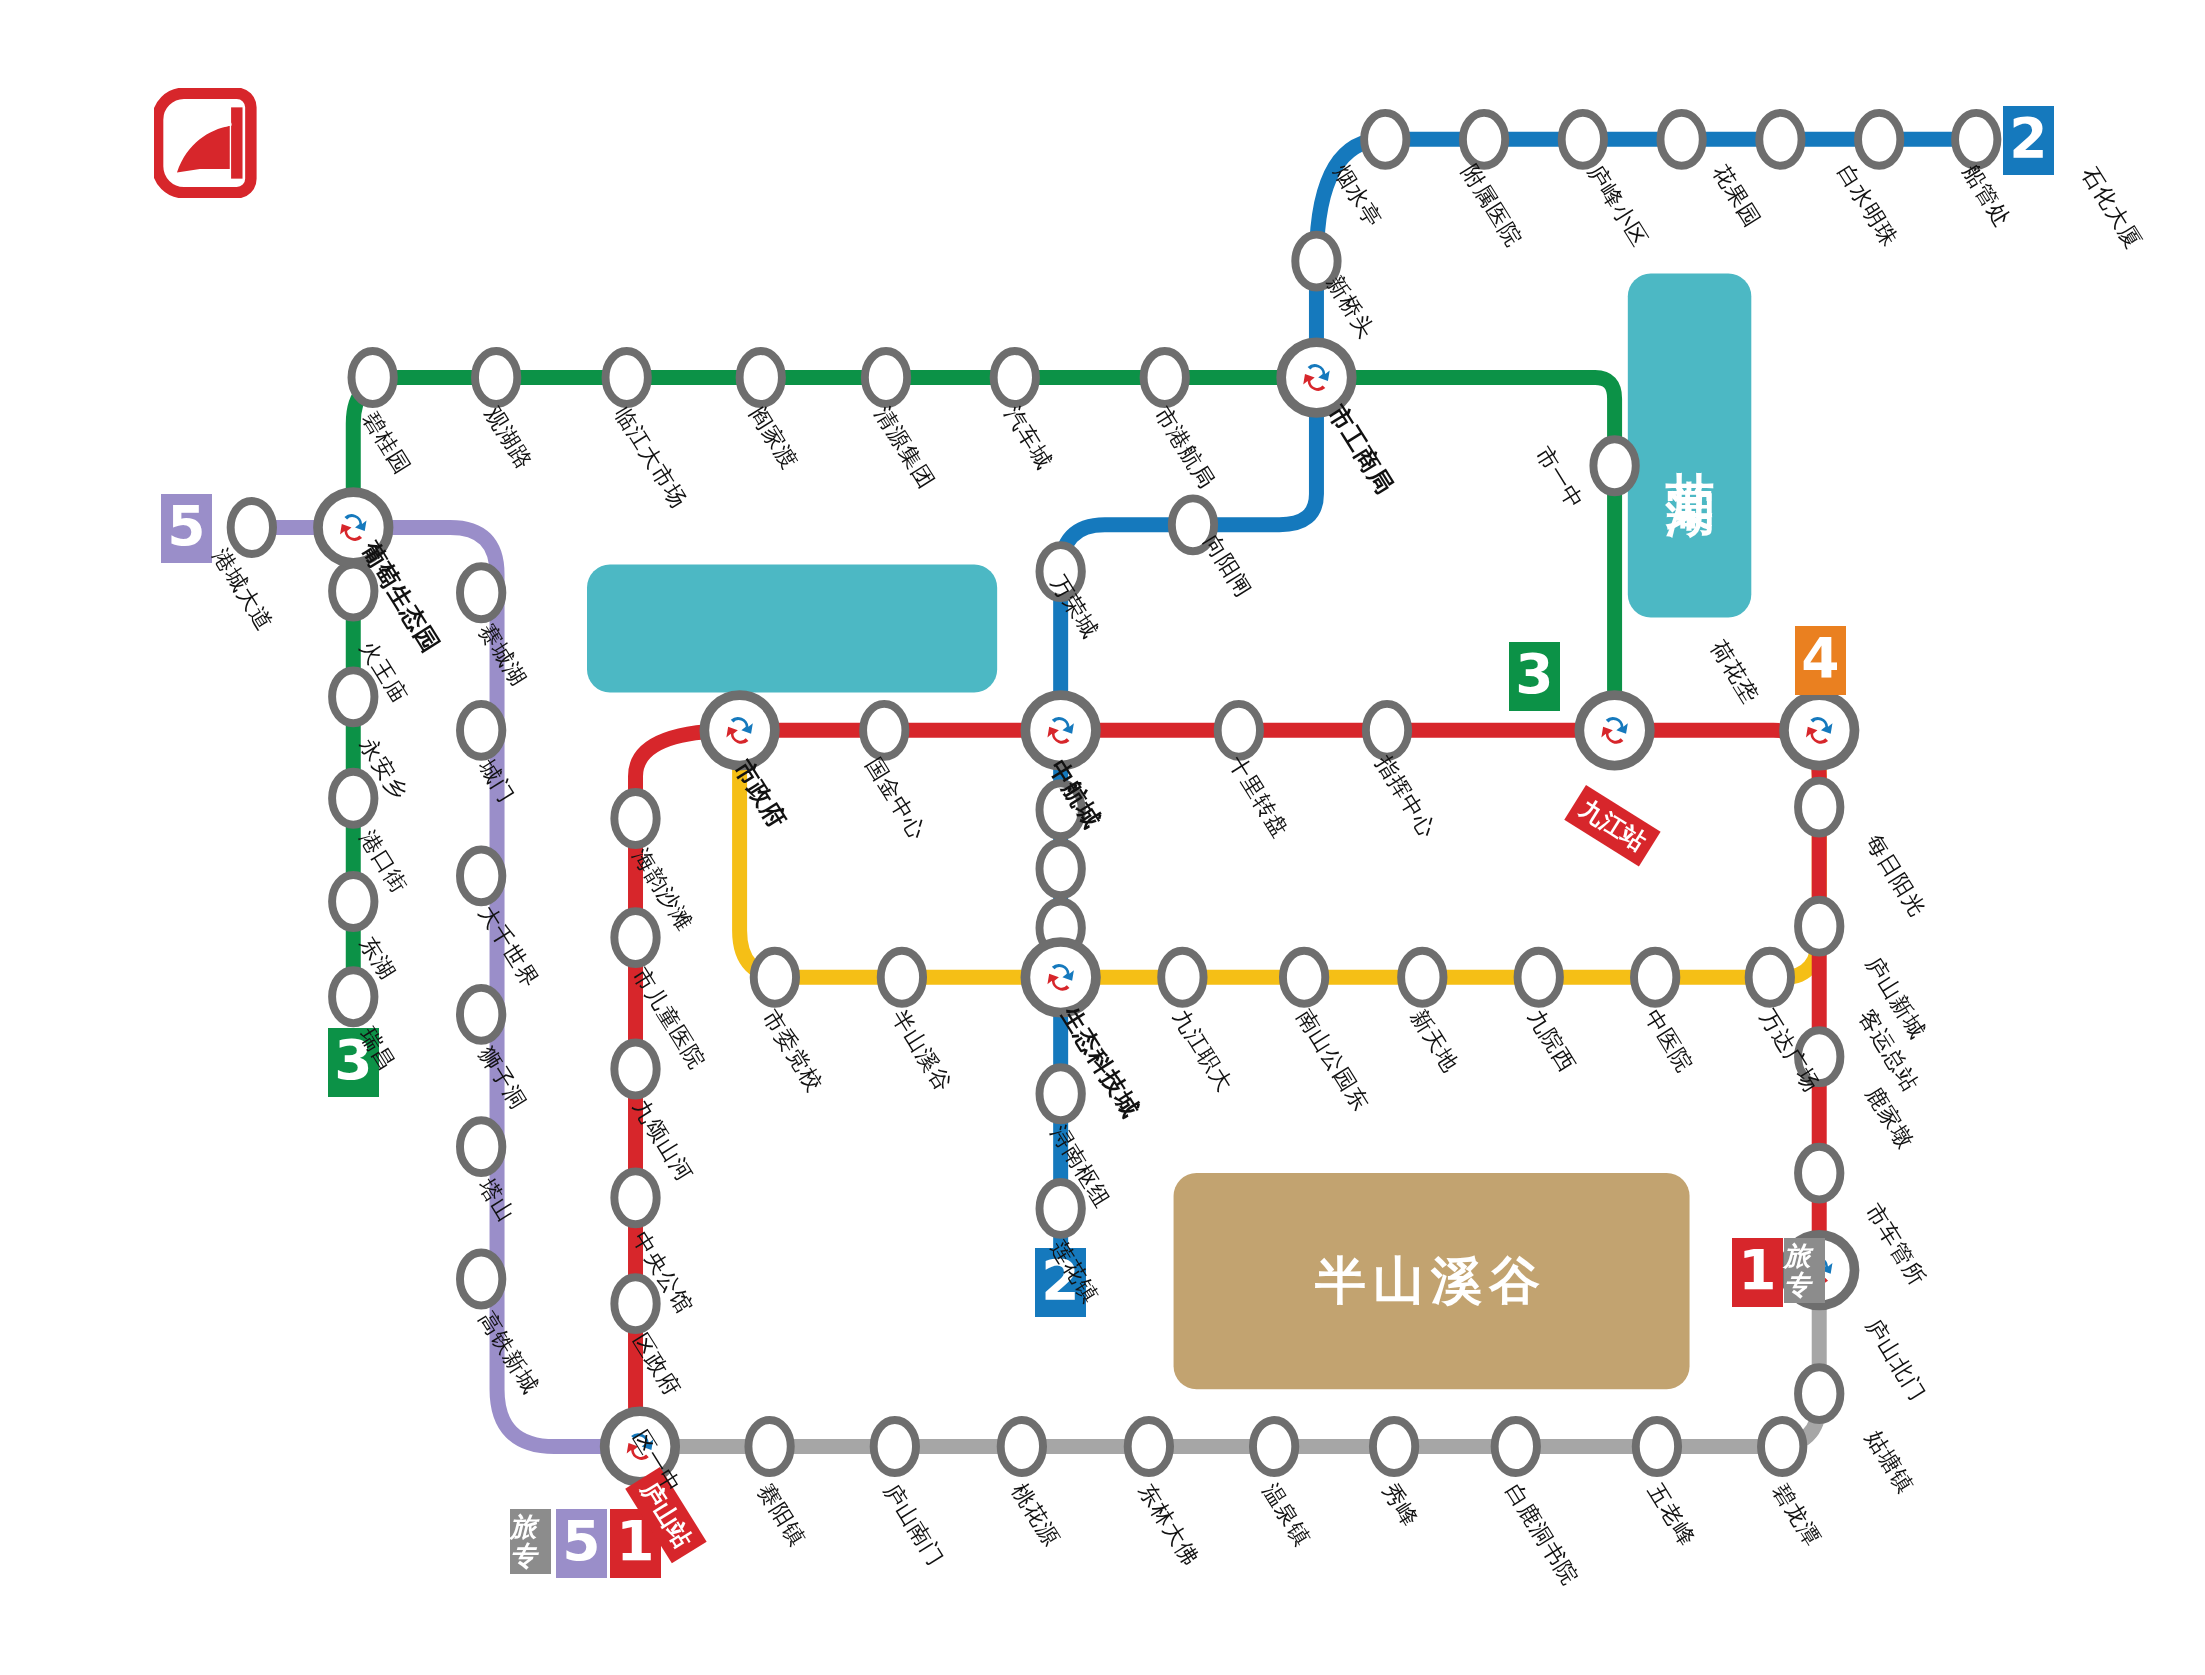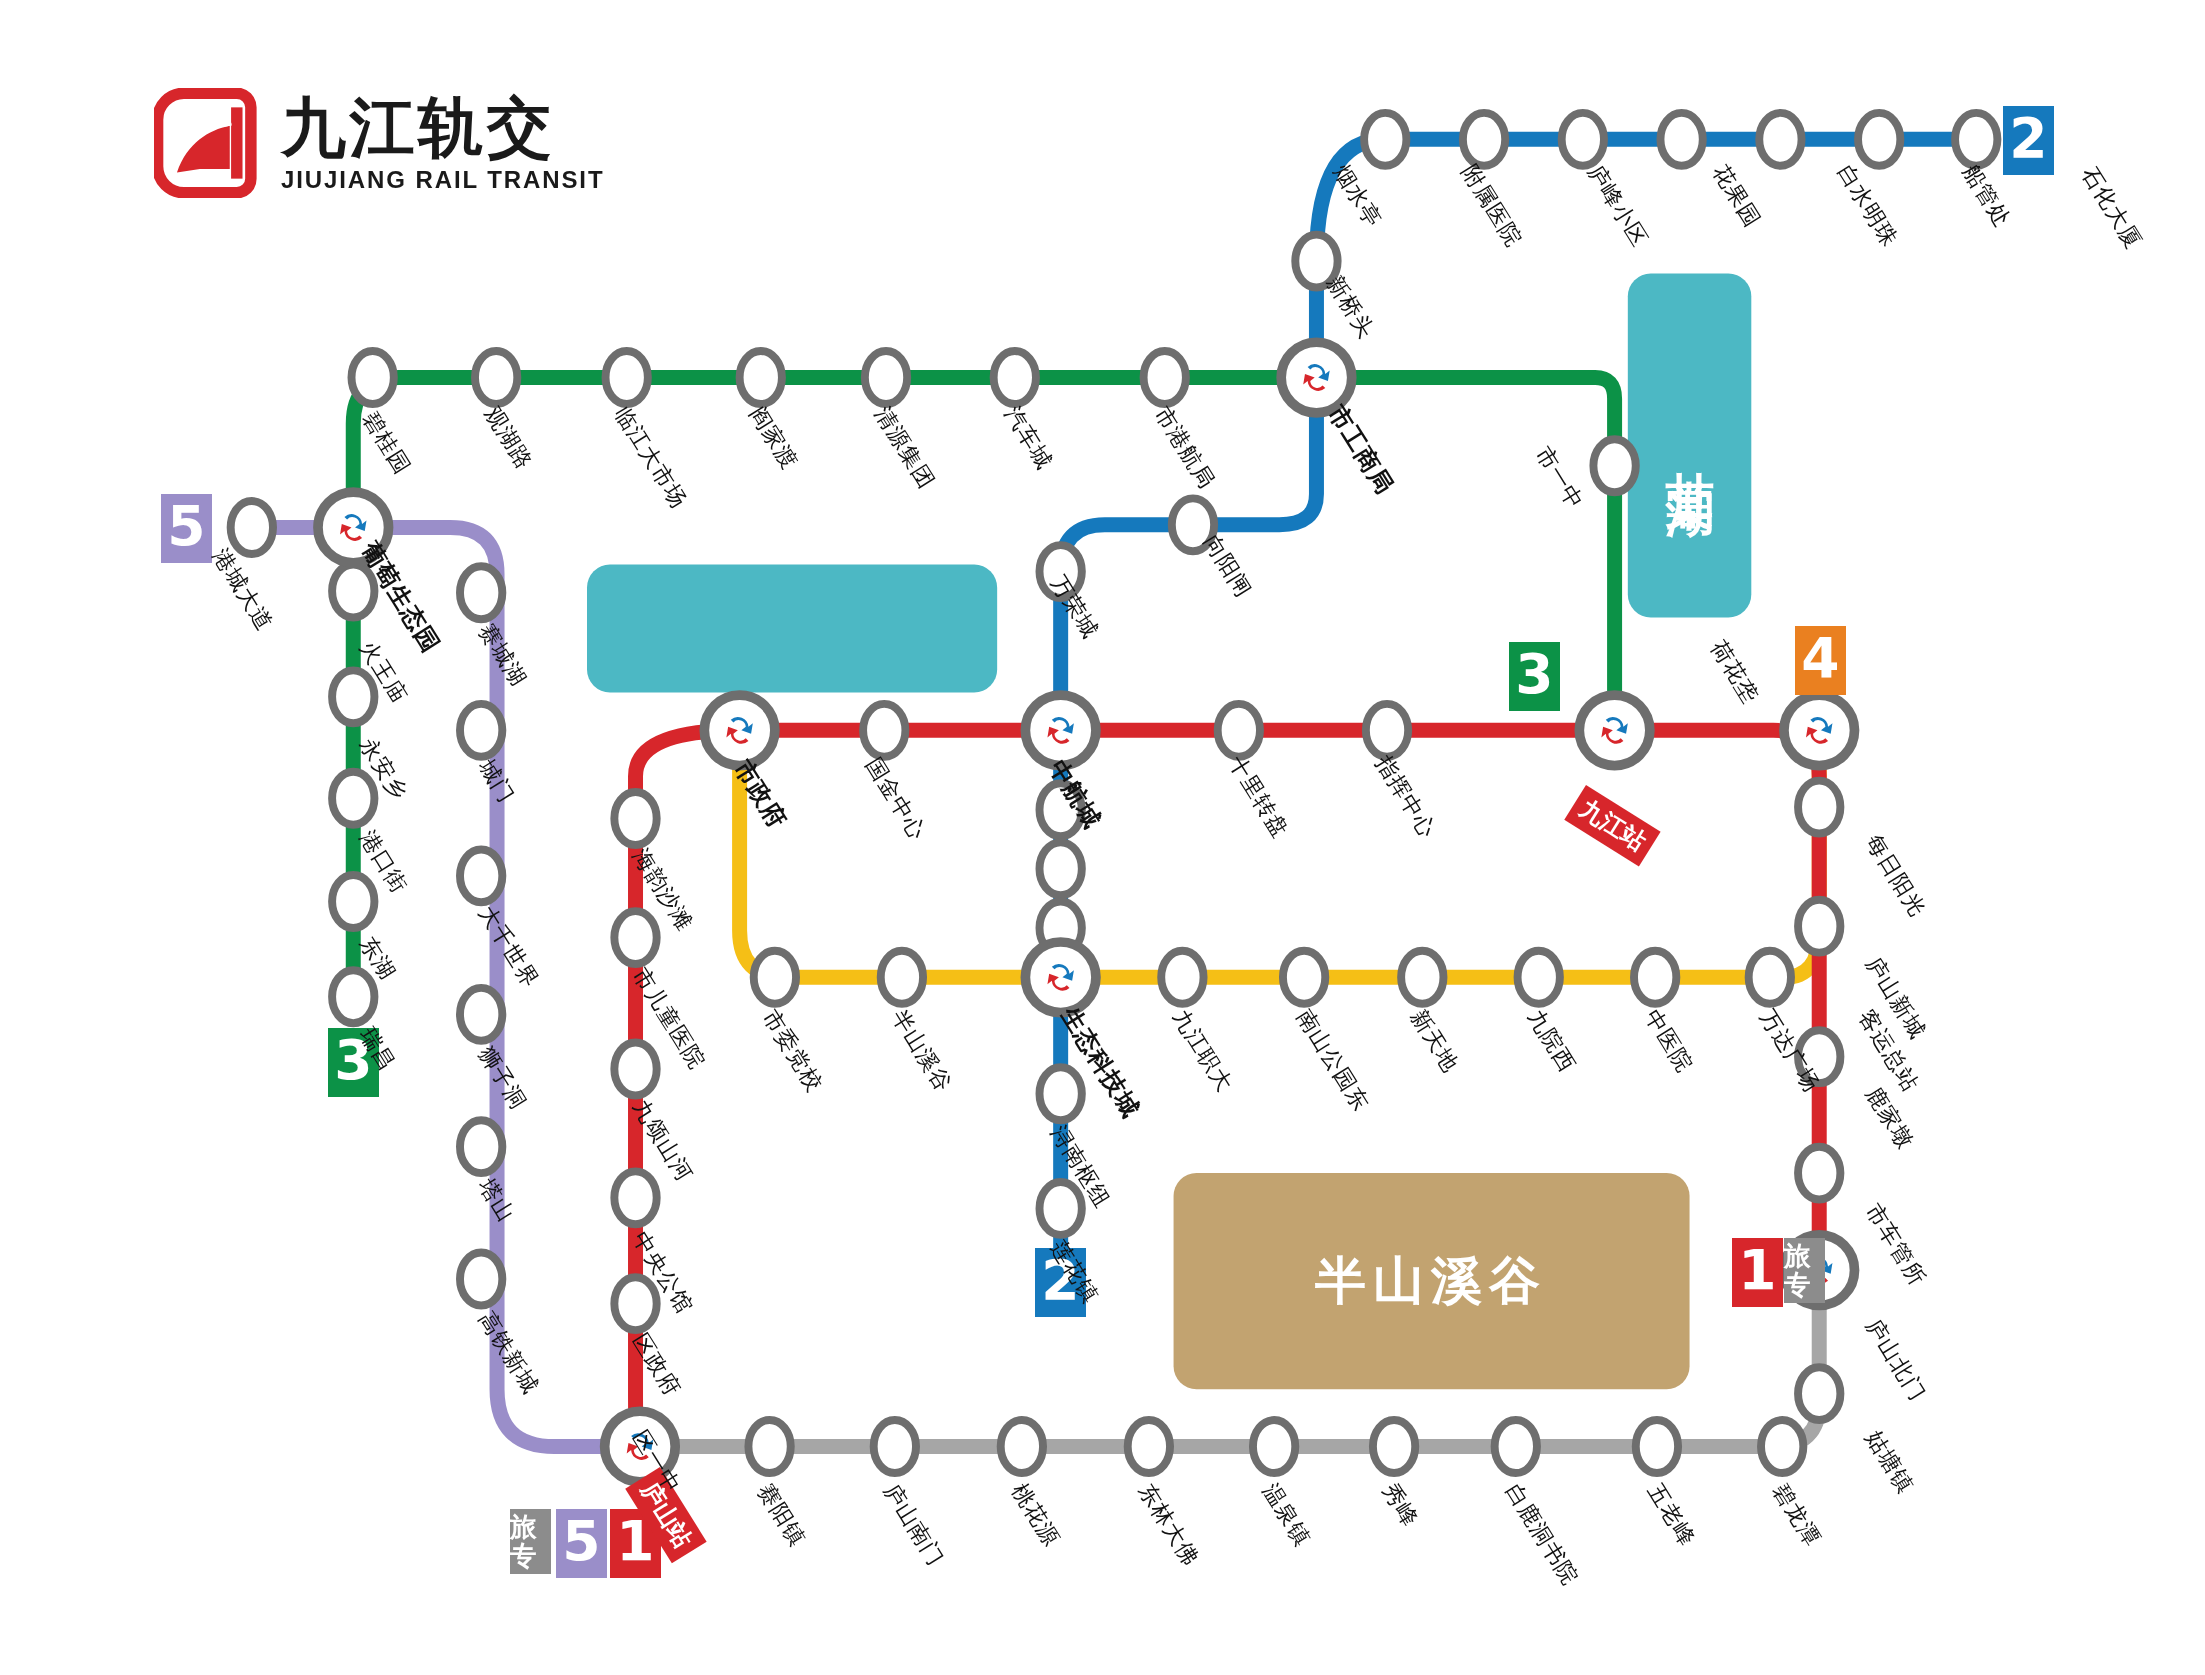--- a/index.html
+++ b/index.html
@@ -29,21 +29,21 @@
   .area{position:absolute;border-radius:23px;display:flex;align-items:center;justify-content:center;
         color:#ffffff;font-weight:bold;font-family:"DejaVu Sans","Liberation Sans",sans-serif;}
   .area.v{writing-mode:vertical-rl;}
 
   
   .badge{position:absolute;display:flex;align-items:center;justify-content:center;
          color:#fff;font-weight:bold;font-family:"DejaVu Sans","Liberation Sans",sans-serif;
          line-height:1;}
   .badge.num{font-size:55px;width:51px;height:65px;padding-bottom:3.5px;}
   .badge.cn2{font-size:26.5px;width:41px;height:65px;flex-direction:column;
-             letter-spacing:0;line-height:1.08;}
+             letter-spacing:0;line-height:1.08;font-style:italic;}
 
   
   .redtag{position:absolute;background:#d7262b;color:#fff;font-weight:bold;
           font-size:24px;padding:4.4px 8px;white-space:nowrap;
           font-family:"DejaVu Sans","Liberation Sans",sans-serif;transform-origin:left top;}
 </style>
 </head>
 <body>
 
 <div id="map-root">
@@ -217,24 +217,20 @@
   </svg>
 
   <div class="logo-wrap">
     <svg class="logo-mark" viewBox="0 0 118 125">
       <path d="M34 6 H94 A16 16 0 0 1 110 22 V103 A16 16 0 0 1 94 119 H34
                A30 30 0 0 1 4 89 V36 A30 30 0 0 1 34 6 Z" fill="none" stroke="#d7262b" stroke-width="13"></path>
       <path d="M94 22 V103" stroke="#d7262b" stroke-width="13" fill="none"></path>
       <path d="M26 96 C 38 62, 62 48, 86 43 L 86 92 L 52 92 Z" fill="#d7262b"></path>
       <path d="M74 37 L 86 35 M 76 43 L 88 41" stroke="#ffffff" stroke-width="3"></path>
     </svg>
-    <div class="logo-text">
-      <div class="logo-cn">九江轨交</div>
-      <div class="logo-en">JIUJIANG RAIL TRANSIT</div>
-    </div>
   </div>
 
   <div class="area v" style="left:1628px;top:273px;width:124px;height:344px;font-size:49px;letter-spacing:8.8px;background:transparent;">
     <span>甘棠湖</span>
   </div>
   <div class="area" style="left:1173px;top:1173px;width:516px;height:216px;font-size:51px;letter-spacing:7px;background:transparent;">
     <span>半山溪谷</span>
   </div>
 
   <div class="badge num" style="left:2003px;top:106px;background:#1579bd;">

